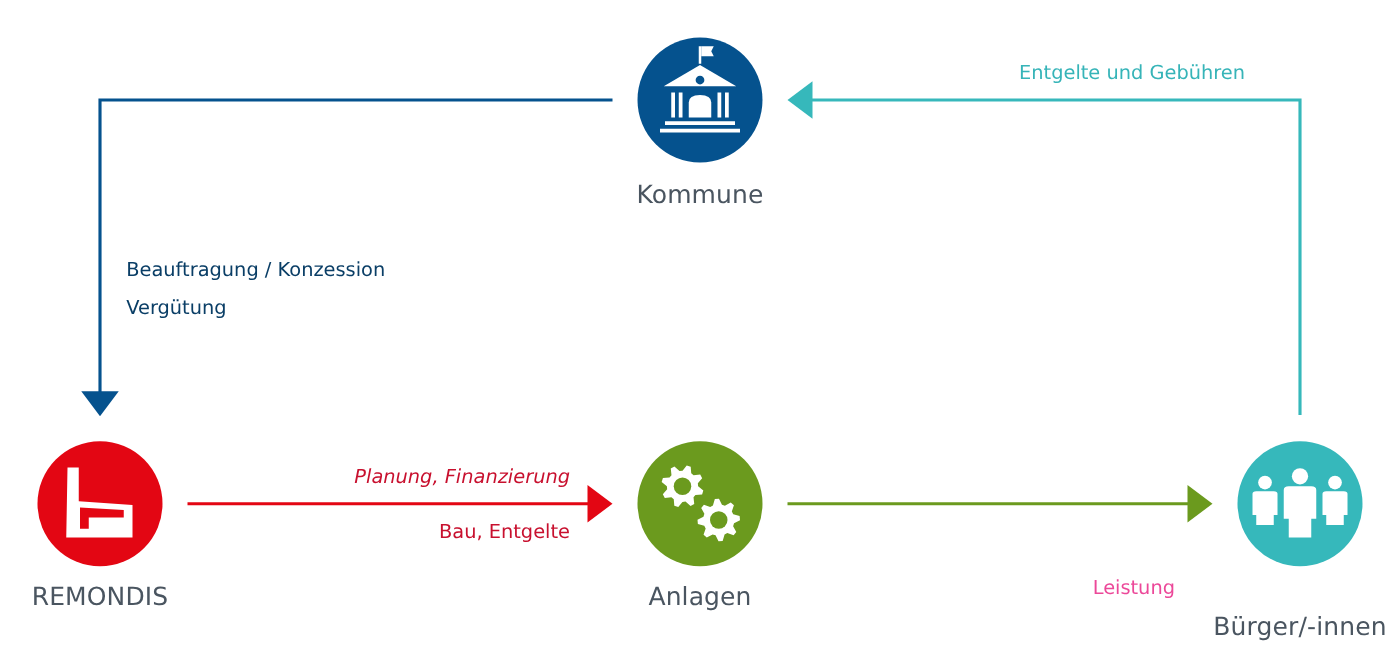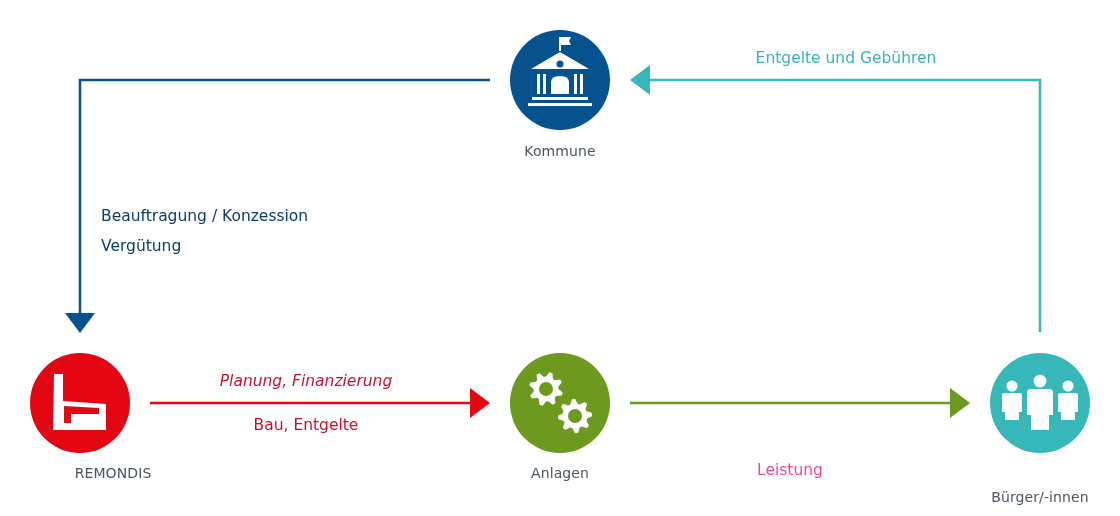--- a/index.html
+++ b/index.html
@@ -1,26 +1,26 @@
 <!DOCTYPE html>
 <html><head>
   <meta charset="utf-8">
   <style>
     html, body { margin: 0; padding: 0; background: #ffffff; }
     body { width: 1120px; height: 516px; position: relative; overflow: hidden;
            font-family: "DejaVu Sans", "Liberation Sans", sans-serif; }
     #diagram { position: absolute; left: 0; top: 0; }
     .node-label { position: absolute; width: 160px; text-align: center;
-                  font-size: 14px; color: #4a5560; letter-spacing: 0.1px; }
+                  font-size: 20px; color: #4a5560; letter-spacing: 0.1px; }
     .flow-label { position: absolute; font-size: 15.5px; white-space: nowrap; text-align: right; }
     .c-blue { color: #0a3e66; }
     .c-red { color: #c8102e; }
     .c-green { color: #ec4899; margin-top: 45px; }
     .c-teal { color: #36b4b8; }
-    .center { text-align: center; width: 300px; }
+    .center { text-align: right; width: 300px; }
   </style>
 </head>
 <body>
 
 <svg id="diagram" width="1120" height="516" viewBox="0 0 1120 516">
 
   <g>
     <polyline points="490,80 80,80 80,314" fill="none" stroke="#05528e" stroke-width="2.5"></polyline>
     <polygon points="65,313 95,313 80,333" fill="#05528e"></polygon>
   </g>
@@ -91,21 +91,21 @@
       <circle cx="1068" cy="386" r="5.5"></circle>
       <path d="M1058,395 Q1058,393 1061,393 L1075,393 Q1078,393 1078,395 L1078,412 L1075,412 L1075,420 L1061,420 L1061,412 L1058,412 Z"></path>
 
       <circle cx="1040" cy="381" r="6.5"></circle>
       <path d="M1027,392 Q1027,389 1031,389 L1049,389 Q1053,389 1053,392 L1053,415 L1049,415 L1049,430 L1031,430 L1031,415 L1027,415 Z"></path>
     </g>
   </g>
 </svg>
 
 <div class="node-label" style="left:480px; top:143px;">Kommune</div>
-<div class="node-label" style="left:17px; top:465px;padding-left:16px;">REMONDIS</div>
+<div class="node-label" style="left:0px; top:465px;">REMONDIS</div>
 <div class="node-label" style="left:480px; top:465px;">Anlagen</div>
 <div class="node-label" style="left:960px; top:465px;margin-top:24px;">Bürger/-innen</div>
 
 <div class="flow-label c-blue" style="left:101px; top:207px;">Beauftragung / Konzession</div>
 <div class="flow-label c-blue" style="left:101px; top:237px;">Vergütung</div>
 
 <div class="flow-label c-red center" style="left:156px; top:372px;font-style:italic;">Planung, Finanzierung</div>
 <div class="flow-label c-red center" style="left:156px; top:416px;">Bau, Entgelte</div>
 
 <div class="flow-label c-green center" style="left:640px; top:416px;">Leistung</div>

